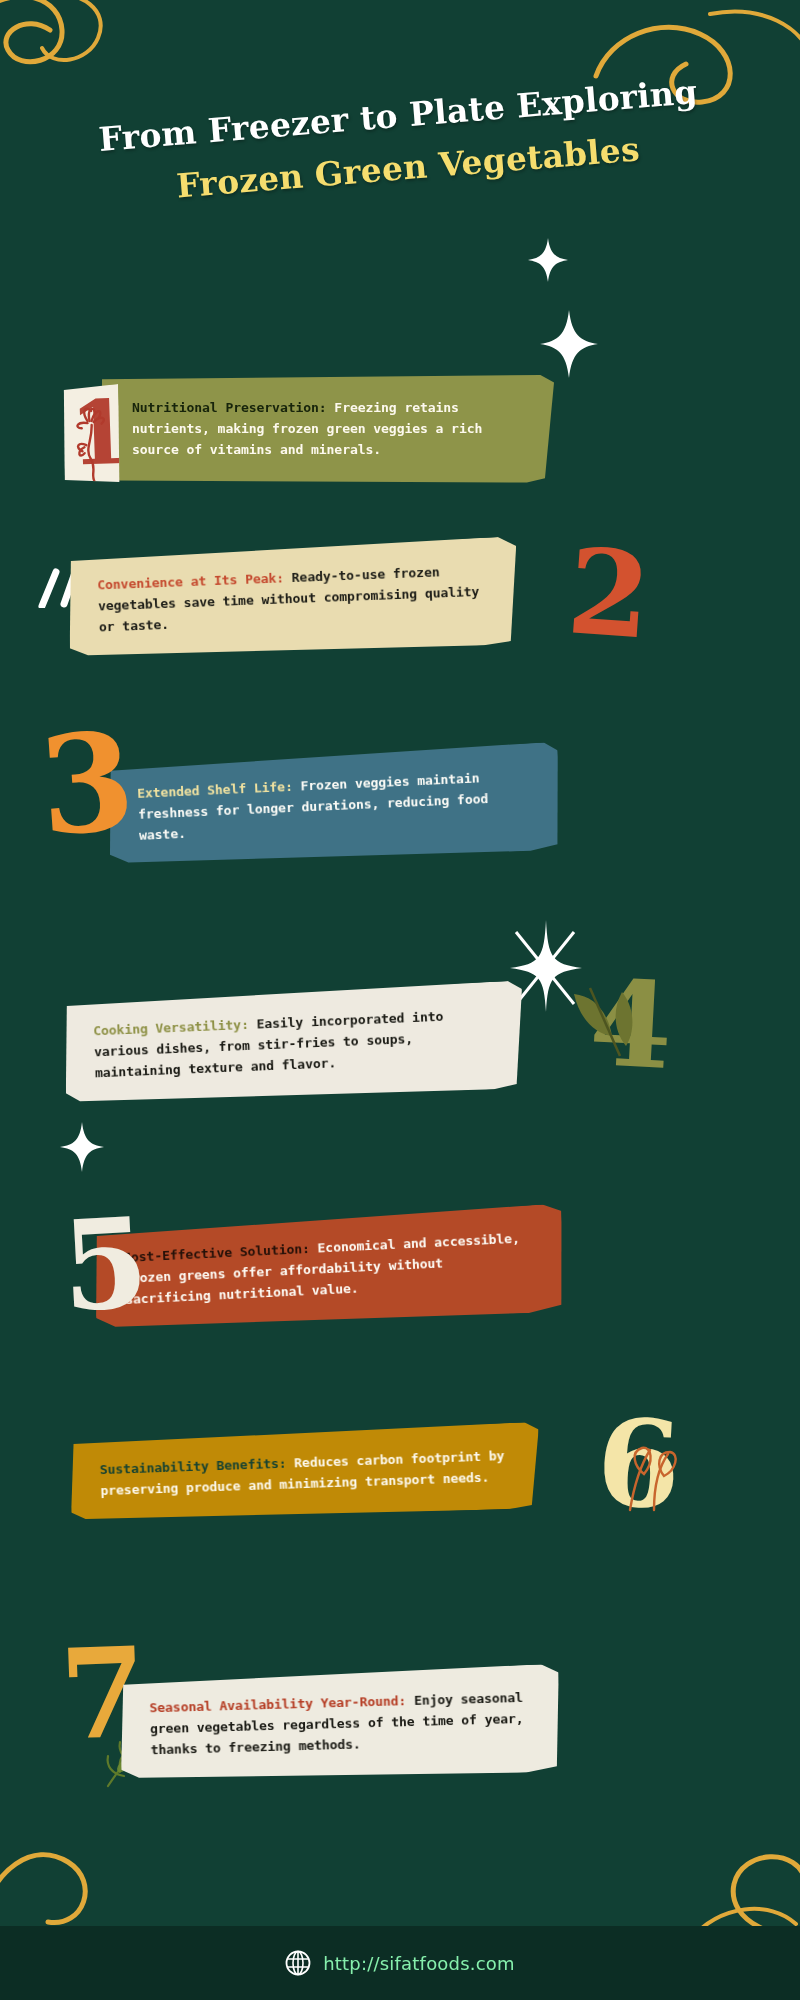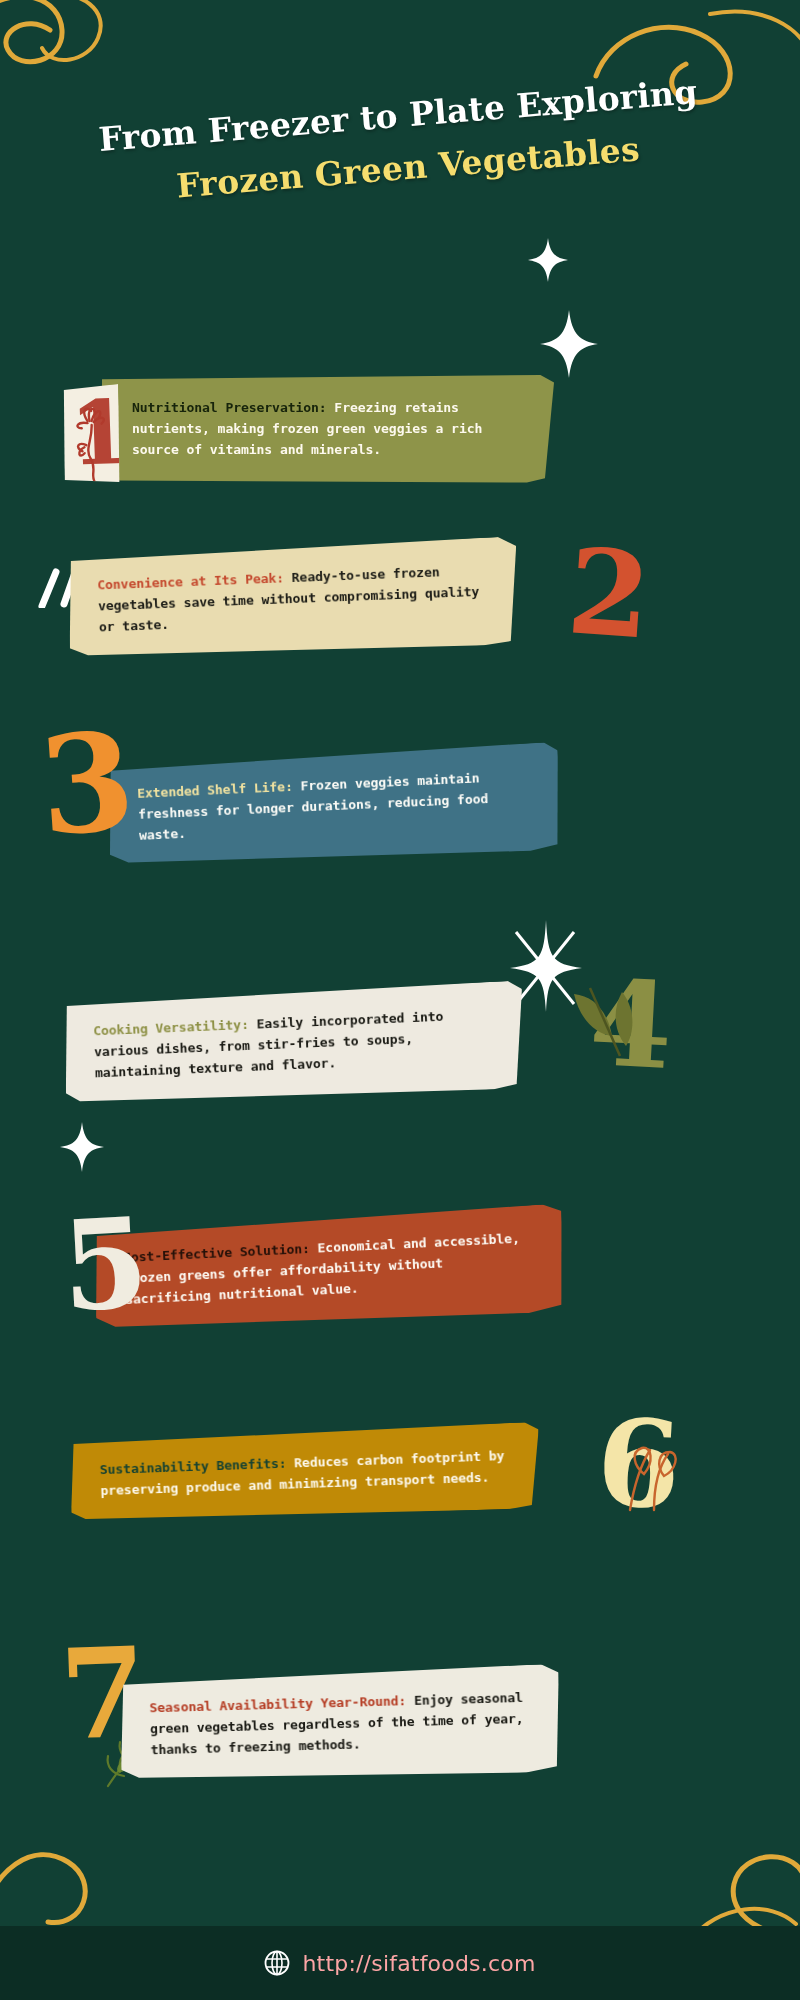--- a/index.html
+++ b/index.html
@@ -194,23 +194,23 @@
     position: absolute;
     left: 0; bottom: 0;
     width: 800px; height: 74px;
     background: #0c2d24;
     display: flex;
     align-items: center;
     justify-content: center;
     gap: 12px;
   }
   #footer-bar .url {
-    color: #fca5a5;
+    color: #86efac;
     font-family: "DejaVu Sans", sans-serif;
-    font-size: 22px;
+    font-size: 18px;
     letter-spacing: 0.2px;
   }
   .globe { display: block; }
 
   
   .spark { position: absolute; pointer-events: none; }
 </style>
 </head>
 <body>
 

